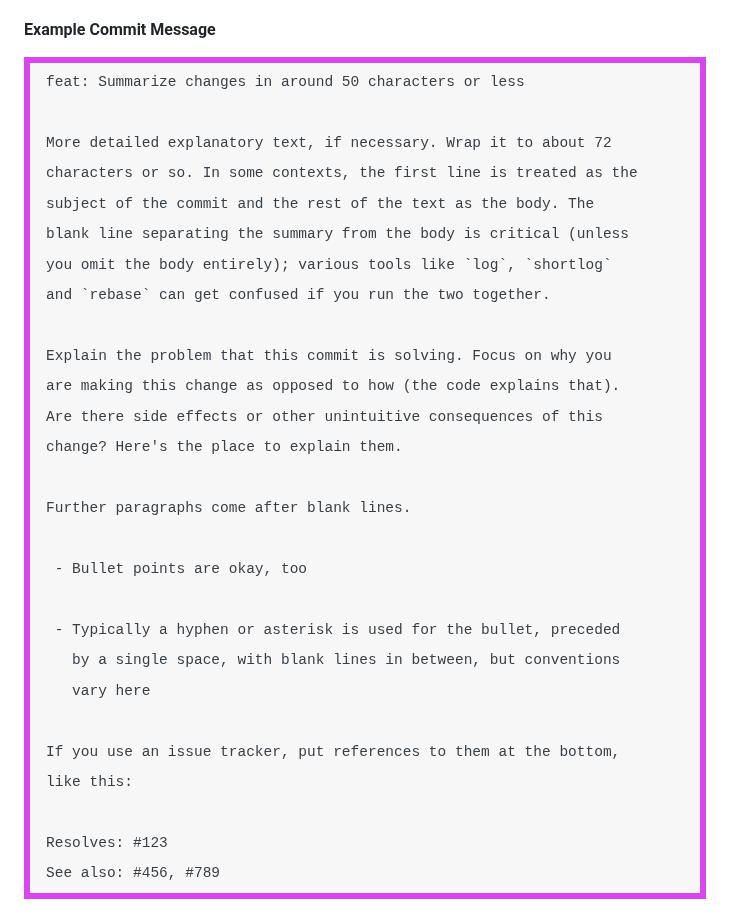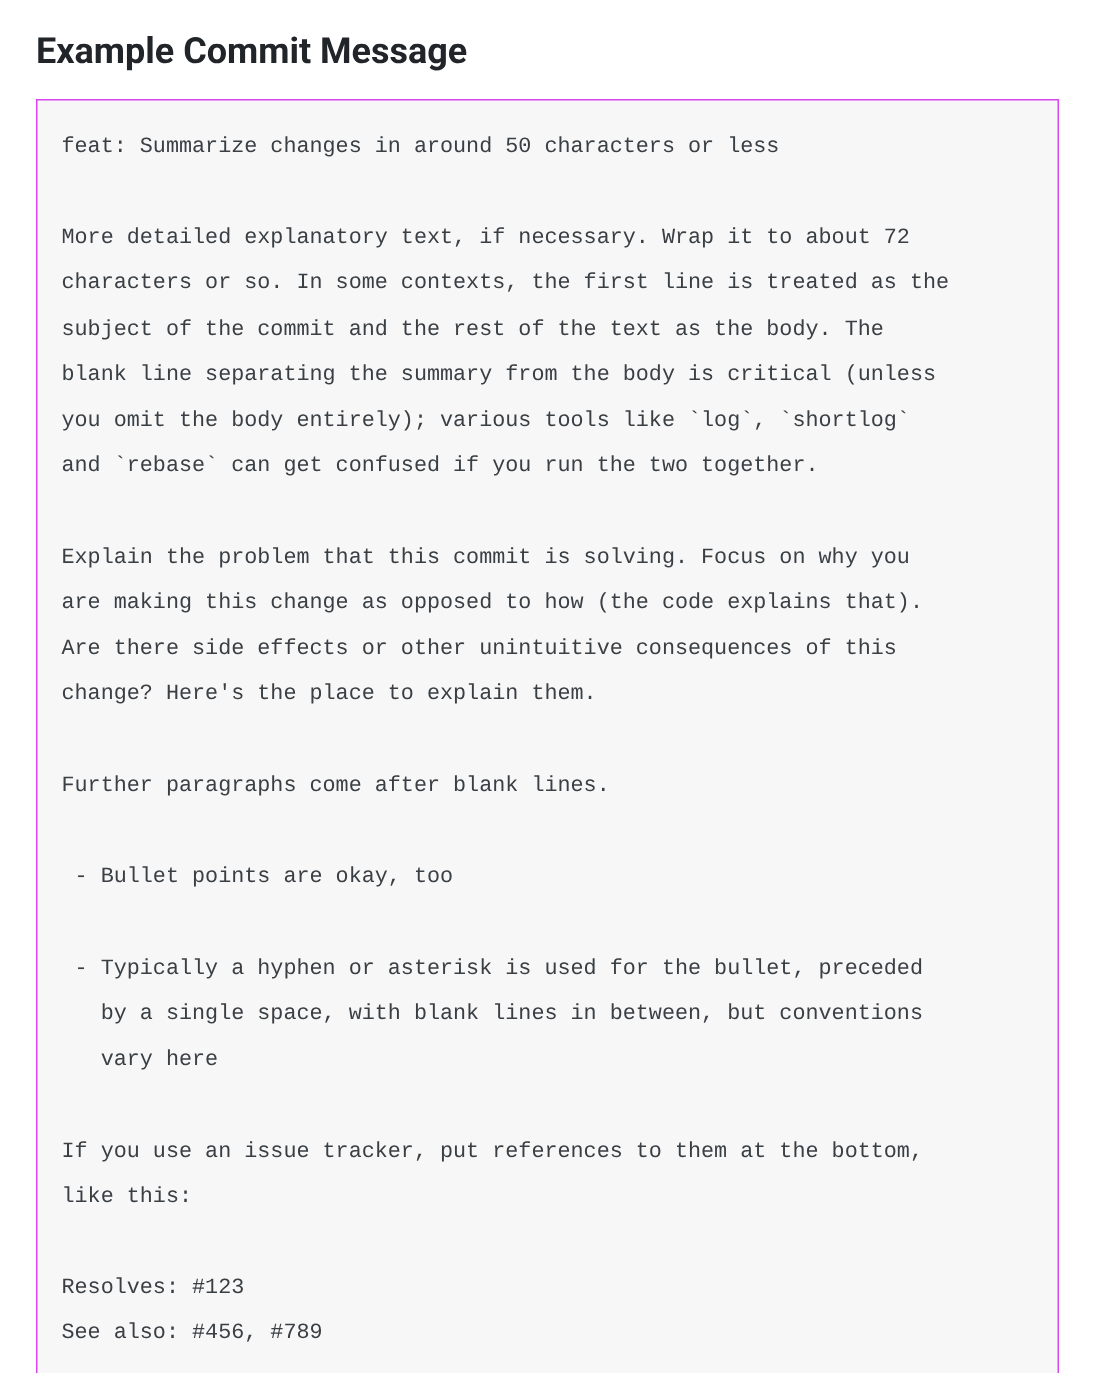--- a/index.html
+++ b/index.html
@@ -8,29 +8,29 @@
       box-sizing: border-box;
     }
     body {
       font-family: -apple-system, BlinkMacSystemFont, "Segoe UI", Roboto, "Helvetica Neue", Arial, sans-serif;
       padding: 20px 24px;
       background: #ffffff;
       color: #212529;
       width: 730px;
     }
     h2 {
-      font-size: 24px;
+      font-size: 16px;
       font-weight: 700;
       margin-bottom: 18px;
       color: #212529;
     }
     pre.code-block {
       background: #f7f7f7;
-      border: 1px solid #d946ef;
-      padding: 16px 16px;
+      border: 6px solid #d946ef;
+      padding: 4px 16px;
       font-family: "SFMono-Regular", Consolas, "Liberation Mono", Menlo, Courier, monospace;
       font-size: 14.5px;
       line-height: 2.1;
       color: #3a3f44;
       white-space: pre-wrap;
       word-wrap: break-word;
       overflow: hidden;
     }
   </style>
 </head>

